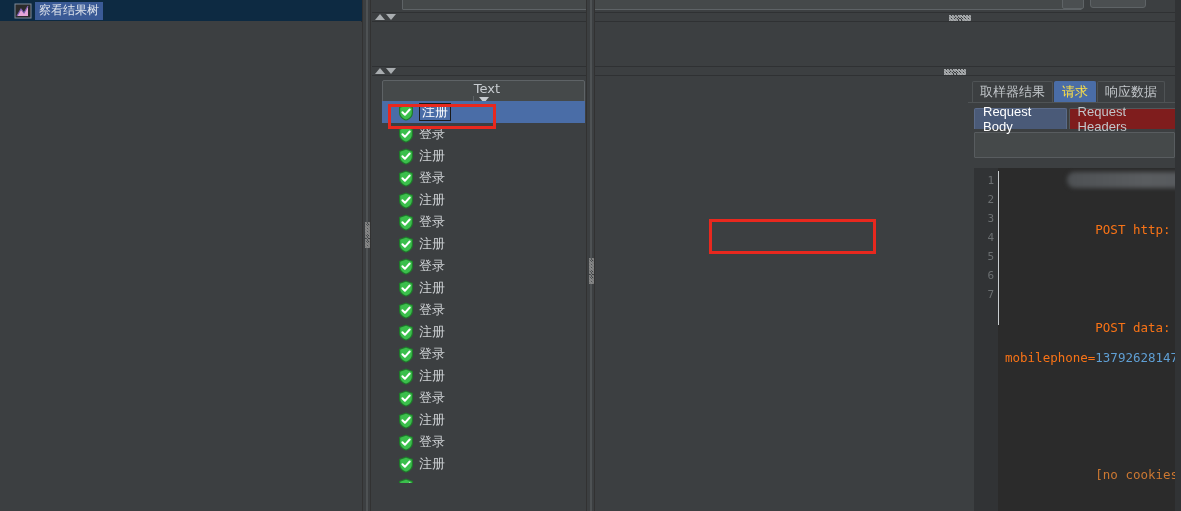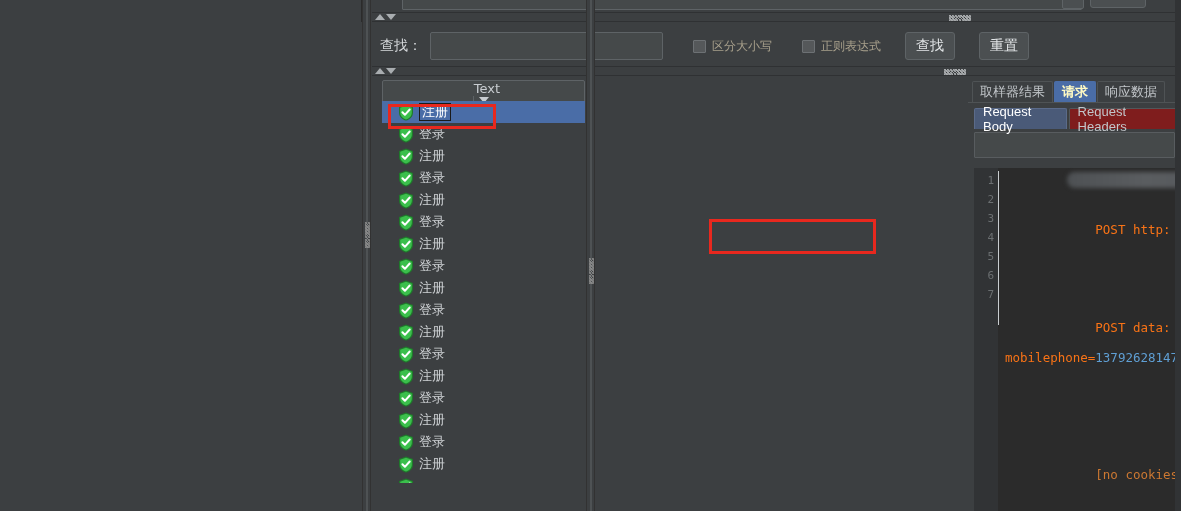--- a/index.html
+++ b/index.html
@@ -154,21 +154,21 @@
     position: absolute; left: 596px; top: 80px; right: 0; bottom: 0;
     background: #3c3f41;
   }
   .tabrow { display: flex; align-items: flex-end; height: 22px; padding-left: 4px; }
   .tab {
     height: 21px; padding: 8px 7px; display: flex; align-items: center;
     color: #c2c6ca; font-size: 13px; font-family: "DejaVu Sans", sans-serif;
     background: #3c3f41; border: 1px solid #4f5355; border-bottom: none;
     margin-right: 1px; border-radius: 2px 2px 0 0;
   }
-  .tab.active { background: #4a6da7; color: #fef9c3; border-color: #4a6da7; font-weight: bold; }
+  .tab.active { background: #4a6da7; color: #fde047; border-color: #4a6da7; }
   .tabline { height: 1px; background: #4f5355; }
 
   .subtabrow { display: flex; align-items: flex-end; height: 22px; padding-left: 6px; margin-top: 4px; }
   .subtab {
     height: 21px; padding: 0 8px; display: flex; align-items: center;
     color: #c2c6ca; font-size: 13px; font-family: "Liberation Sans", sans-serif;
     background: #7f1d1d; border: 1px solid #52575a; border-bottom: none;
     margin-right: 2px; border-radius: 2px 2px 0 0;
   }
   .subtab.active { background: #4a5a78; color: #ffffff; border-color: #5b6b8a; justify-content: center; }
@@ -207,20 +207,30 @@
 
   
   .right-edge { position: absolute; right: 0; top: 0; bottom: 0; width: 6px; background: #313335; }
 </style>
 </head>
 <body>
 
 <div id="root">
 
   <div class="left-panel">
+    <div class="tree-node">
+      <span class="tree-node-icon">
+        <svg width="18" height="16" viewBox="0 0 18 16">
+          <rect x="1" y="1" width="16" height="14" fill="#2b2b2b" stroke="#7f8a99" stroke-width="1"></rect>
+          <polygon points="3,13 7,6 10,10 14,3 14,13" fill="#e7a6d8"></polygon>
+          <polyline points="3,13 7,6 10,10 14,3" fill="none" stroke="#7b5fb0" stroke-width="1.2"></polyline>
+        </svg>
+      </span>
+      <span class="tree-node-label">察看结果树</span>
+    </div>
     <div class="left-body"></div>
   </div>
 
   <div class="vdivider" style="left:362px;">
     <div class="bar"></div>
     <div class="grip" style="top:222px;"></div>
   </div>
 
   <div class="right-area">
 
@@ -231,37 +241,20 @@
     </div>
 
     <div class="splitter-strip" style="top:12px;">
       <div class="splitter-arrows">
         <span class="tri tri-up"></span>
         <span class="tri tri-dn"></span>
       </div>
       <div class="splitter-grip"></div>
     </div>
 
-    <div class="search-bar">
-      <span class="search-label">查找：</span>
-      <input class="search-input" type="text" value="" style="">
-
-      <span class="chk-wrap">
-        <span class="chk-box"></span>
-        <span class="chk-label">区分大小写</span>
-      </span>
-
-      <span class="chk-wrap">
-        <span class="chk-box"></span>
-        <span class="chk-label">正则表达式</span>
-      </span>
-
-      <button class="sbtn">查找</button>
-      <button class="sbtn">重置</button>
-    </div>
 
     <div class="splitter-strip" style="top:66px;">
       <div class="splitter-arrows">
         <span class="tri tri-up"></span>
         <span class="tri tri-dn"></span>
       </div>
       <div class="splitter-grip" style="right:215px;"></div>
     </div>
 
     <div class="res-panel">

